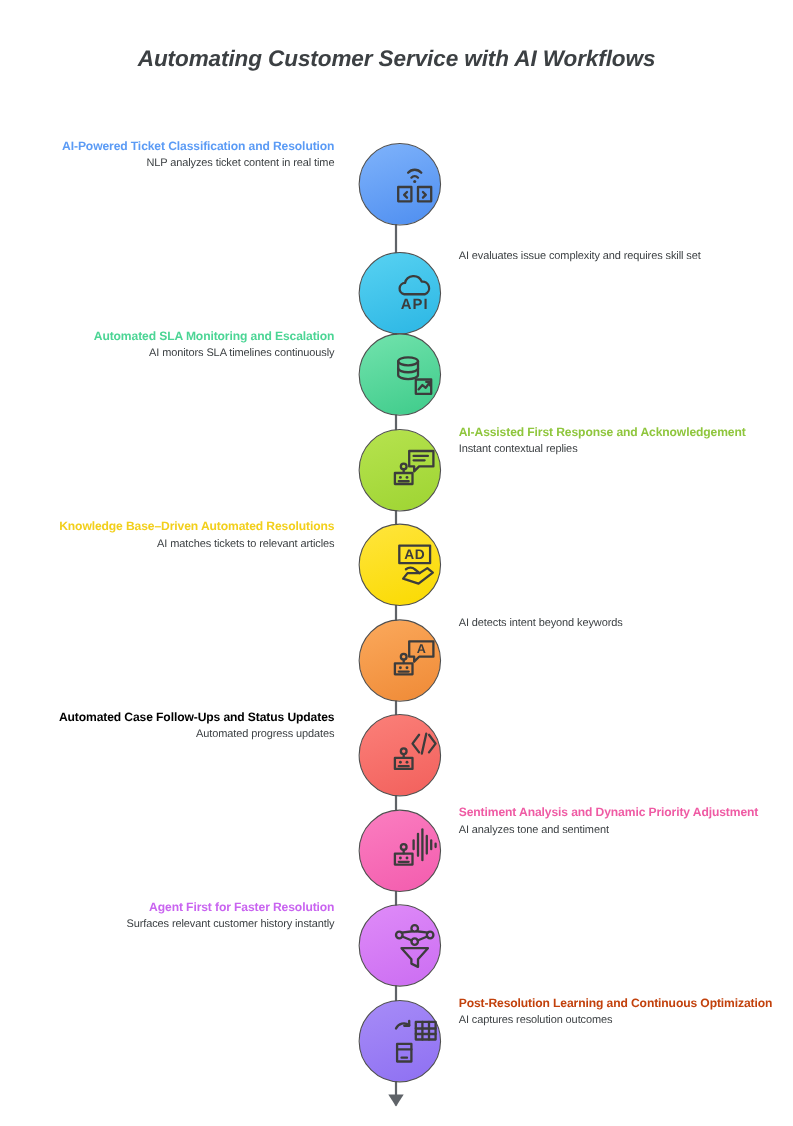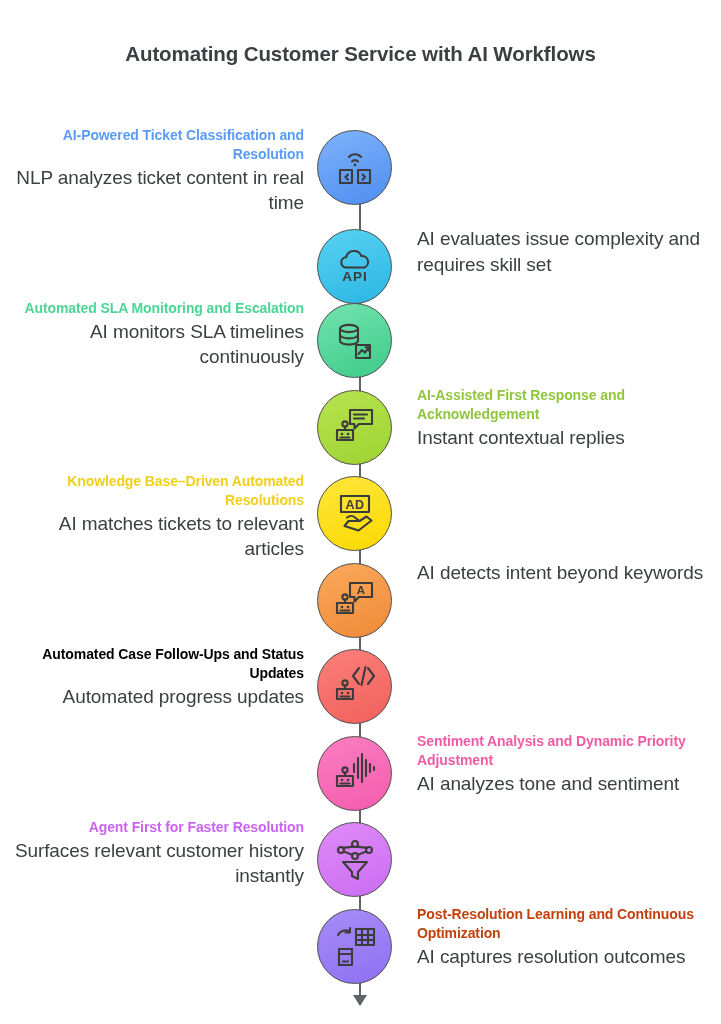--- a/index.html
+++ b/index.html
@@ -9,56 +9,57 @@
     font-family:"Liberation Sans", sans-serif;
     overflow:hidden;
   }
   #page { position:relative; width:721px; height:1024px; }
 
   #page-title {
     position:absolute; top:42px; left:0; width:721px;
     text-align:center;
     font-size:20.5px; font-weight:bold; color:#3c4043;
     letter-spacing:-0.1px;
+    font-style:italic;
   }
 
   
   #spine {
     position:absolute; left:359px; top:160px;
     width:1.6px; height:845px; background:#5f6368;
   }
   #spine-arrow {
     position:absolute; left:352.5px; top:995px;
     width:0; height:0;
     border-left:7px solid transparent;
     border-right:7px solid transparent;
     border-top:11px solid #5f6368;
   }
 
   .node { position:absolute; left:0; width:721px; height:0; }
 
   .bubble {
-    position:absolute; left:317px; top:-37.5px;
+    position:absolute; left:326px; top:-37.5px;
     width:75px; height:75px; border-radius:50%;
     border:1.6px solid #4f4f4f;
-    display:flex; align-items:center; justify-content:center;
+    display:flex; align-items:center; justify-content:flex-end;
     z-index:3;
   }
   .bubble svg { display:block; }
 
   .txt { position:absolute; top:-41px; }
   .txt.left  { left:8px;   width:296px; text-align:right; }
   .txt.right { left:417px; width:296px; text-align:left;  }
 
   .t-head {
-    font-size:14px; font-weight:bold; line-height:1.34;
+    font-size:11px; font-weight:bold; line-height:1.34;
     letter-spacing:-0.1px;
   }
   .t-sub {
-    font-size:19px; color:#3c4043; line-height:1.35;
+    font-size:10px; color:#3c4043; line-height:1.35;
     letter-spacing:-0.1px; margin-top:1px;
   }
   #footer-mark {
     position:absolute; left:28px; top:1012px;
     font-size:7px; color:#f2f2f2; letter-spacing:0.4px;
   }
 </style>
 </head>
 <body>
 

